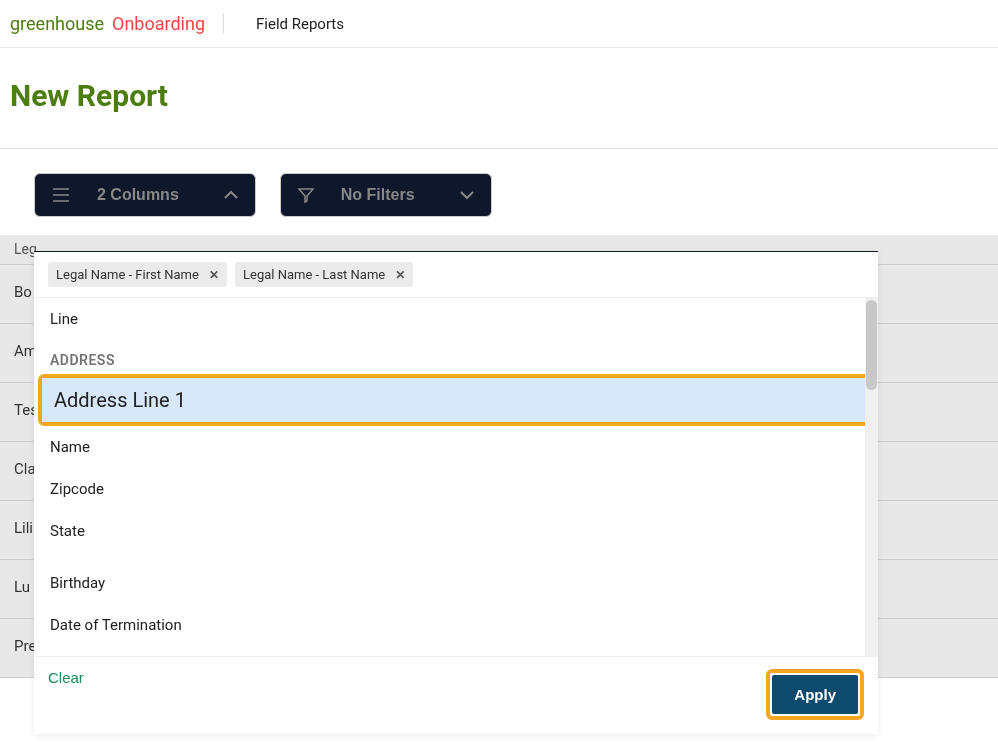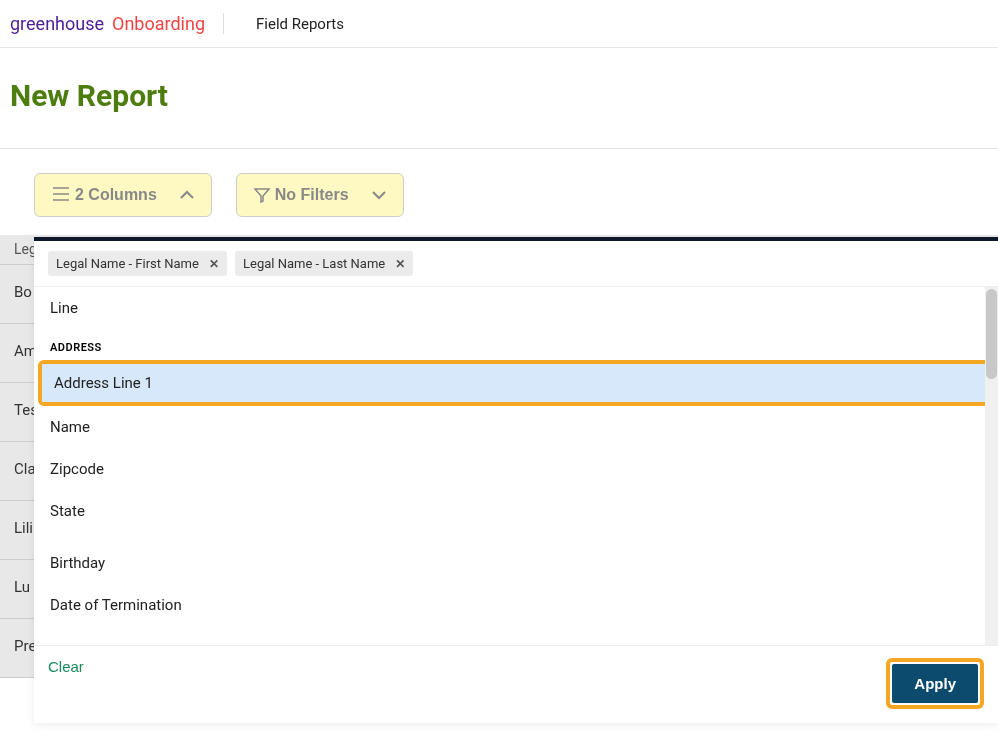--- a/index.html
+++ b/index.html
@@ -24,21 +24,21 @@
     }
     .logo {
       display: flex;
       align-items: baseline;
       font-size: 18px;
       padding-right: 18px;
       border-right: 1px solid #ddd;
       margin-right: 10px;
     }
     .logo-green {
-      color: #4c1d95;
+      color: #4d7c0f;
       font-weight: 400;
     }
     .logo-onboarding {
       color: #ef4444;
       font-weight: 400;
       margin-left: 8px;
     }
     .nav-item {
       font-size: 15px;
       color: #222;
@@ -56,30 +56,30 @@
       position: relative;
     }
     .controls-row {
       display: flex;
       gap: 24px;
       padding-left: 24px;
       margin-bottom: 24px;
     }
     .control-btn {
       display: flex;
-      align-items: flex-start;
+      align-items: center;
       border: 1px solid #ccc;
       border-radius: 6px;
       padding: 12px 16px;
-      background: #fef9c3;
+      background: #0f172a;
       font-size: 16px;
       font-weight: 600;
       color: #888;
       cursor: pointer;
-      gap: 4px;
+      gap: 26px;
     }
     .control-btn .icon {
       display: inline-flex;
     }
     .control-btn .chev {
       margin-left: 18px;
     }
     .table-bg {
       position: absolute;
       left: 0;
@@ -96,25 +96,25 @@
     }
     .table-row.header-row {
       height: 30px;
       padding: 6px 14px;
       font-size: 14px;
       color: #555;
     }
     .dropdown-panel {
       position: absolute;
       left: 34px;
-      top: 88px;
-      width: 964px;
+      top: 102px;
+      width: 844px;
       background: #fff;
       z-index: 10;
-      border-top: 4px solid #0f172a;
+      border-top: 1px solid #0f172a;
       box-shadow: 0 2px 8px rgba(0,0,0,0.08);
     }
     .tags-row {
       padding: 10px 14px;
       display: flex;
       gap: 8px;
       border-bottom: 1px solid #eee;
     }
     .tag {
       background: #ebebeb;
@@ -155,34 +155,34 @@
       border-radius: 6px;
     }
     .option-item {
       padding: 12px 16px;
       font-size: 15px;
       color: #222;
       cursor: pointer;
     }
     .section-label {
       padding: 12px 16px 6px;
-      font-size: 11px;
+      font-size: 14px;
       font-weight: 600;
-      color: #000000;
+      color: #737373;
       letter-spacing: 0.5px;
     }
     .option-highlighted-wrap {
       border: 4px solid #f5a623;
       border-radius: 6px;
       margin: 0 4px;
     }
     .option-highlighted {
       background: #d6e8f9;
       padding: 10px 12px;
-      font-size: 15px;
+      font-size: 20px;
       color: #222;
     }
     .footer-row {
       display: flex;
       justify-content: space-between;
       align-items: flex-start;
       padding: 12px 14px 14px;
       border-top: 1px solid #eee;
     }
     .clear-btn {

